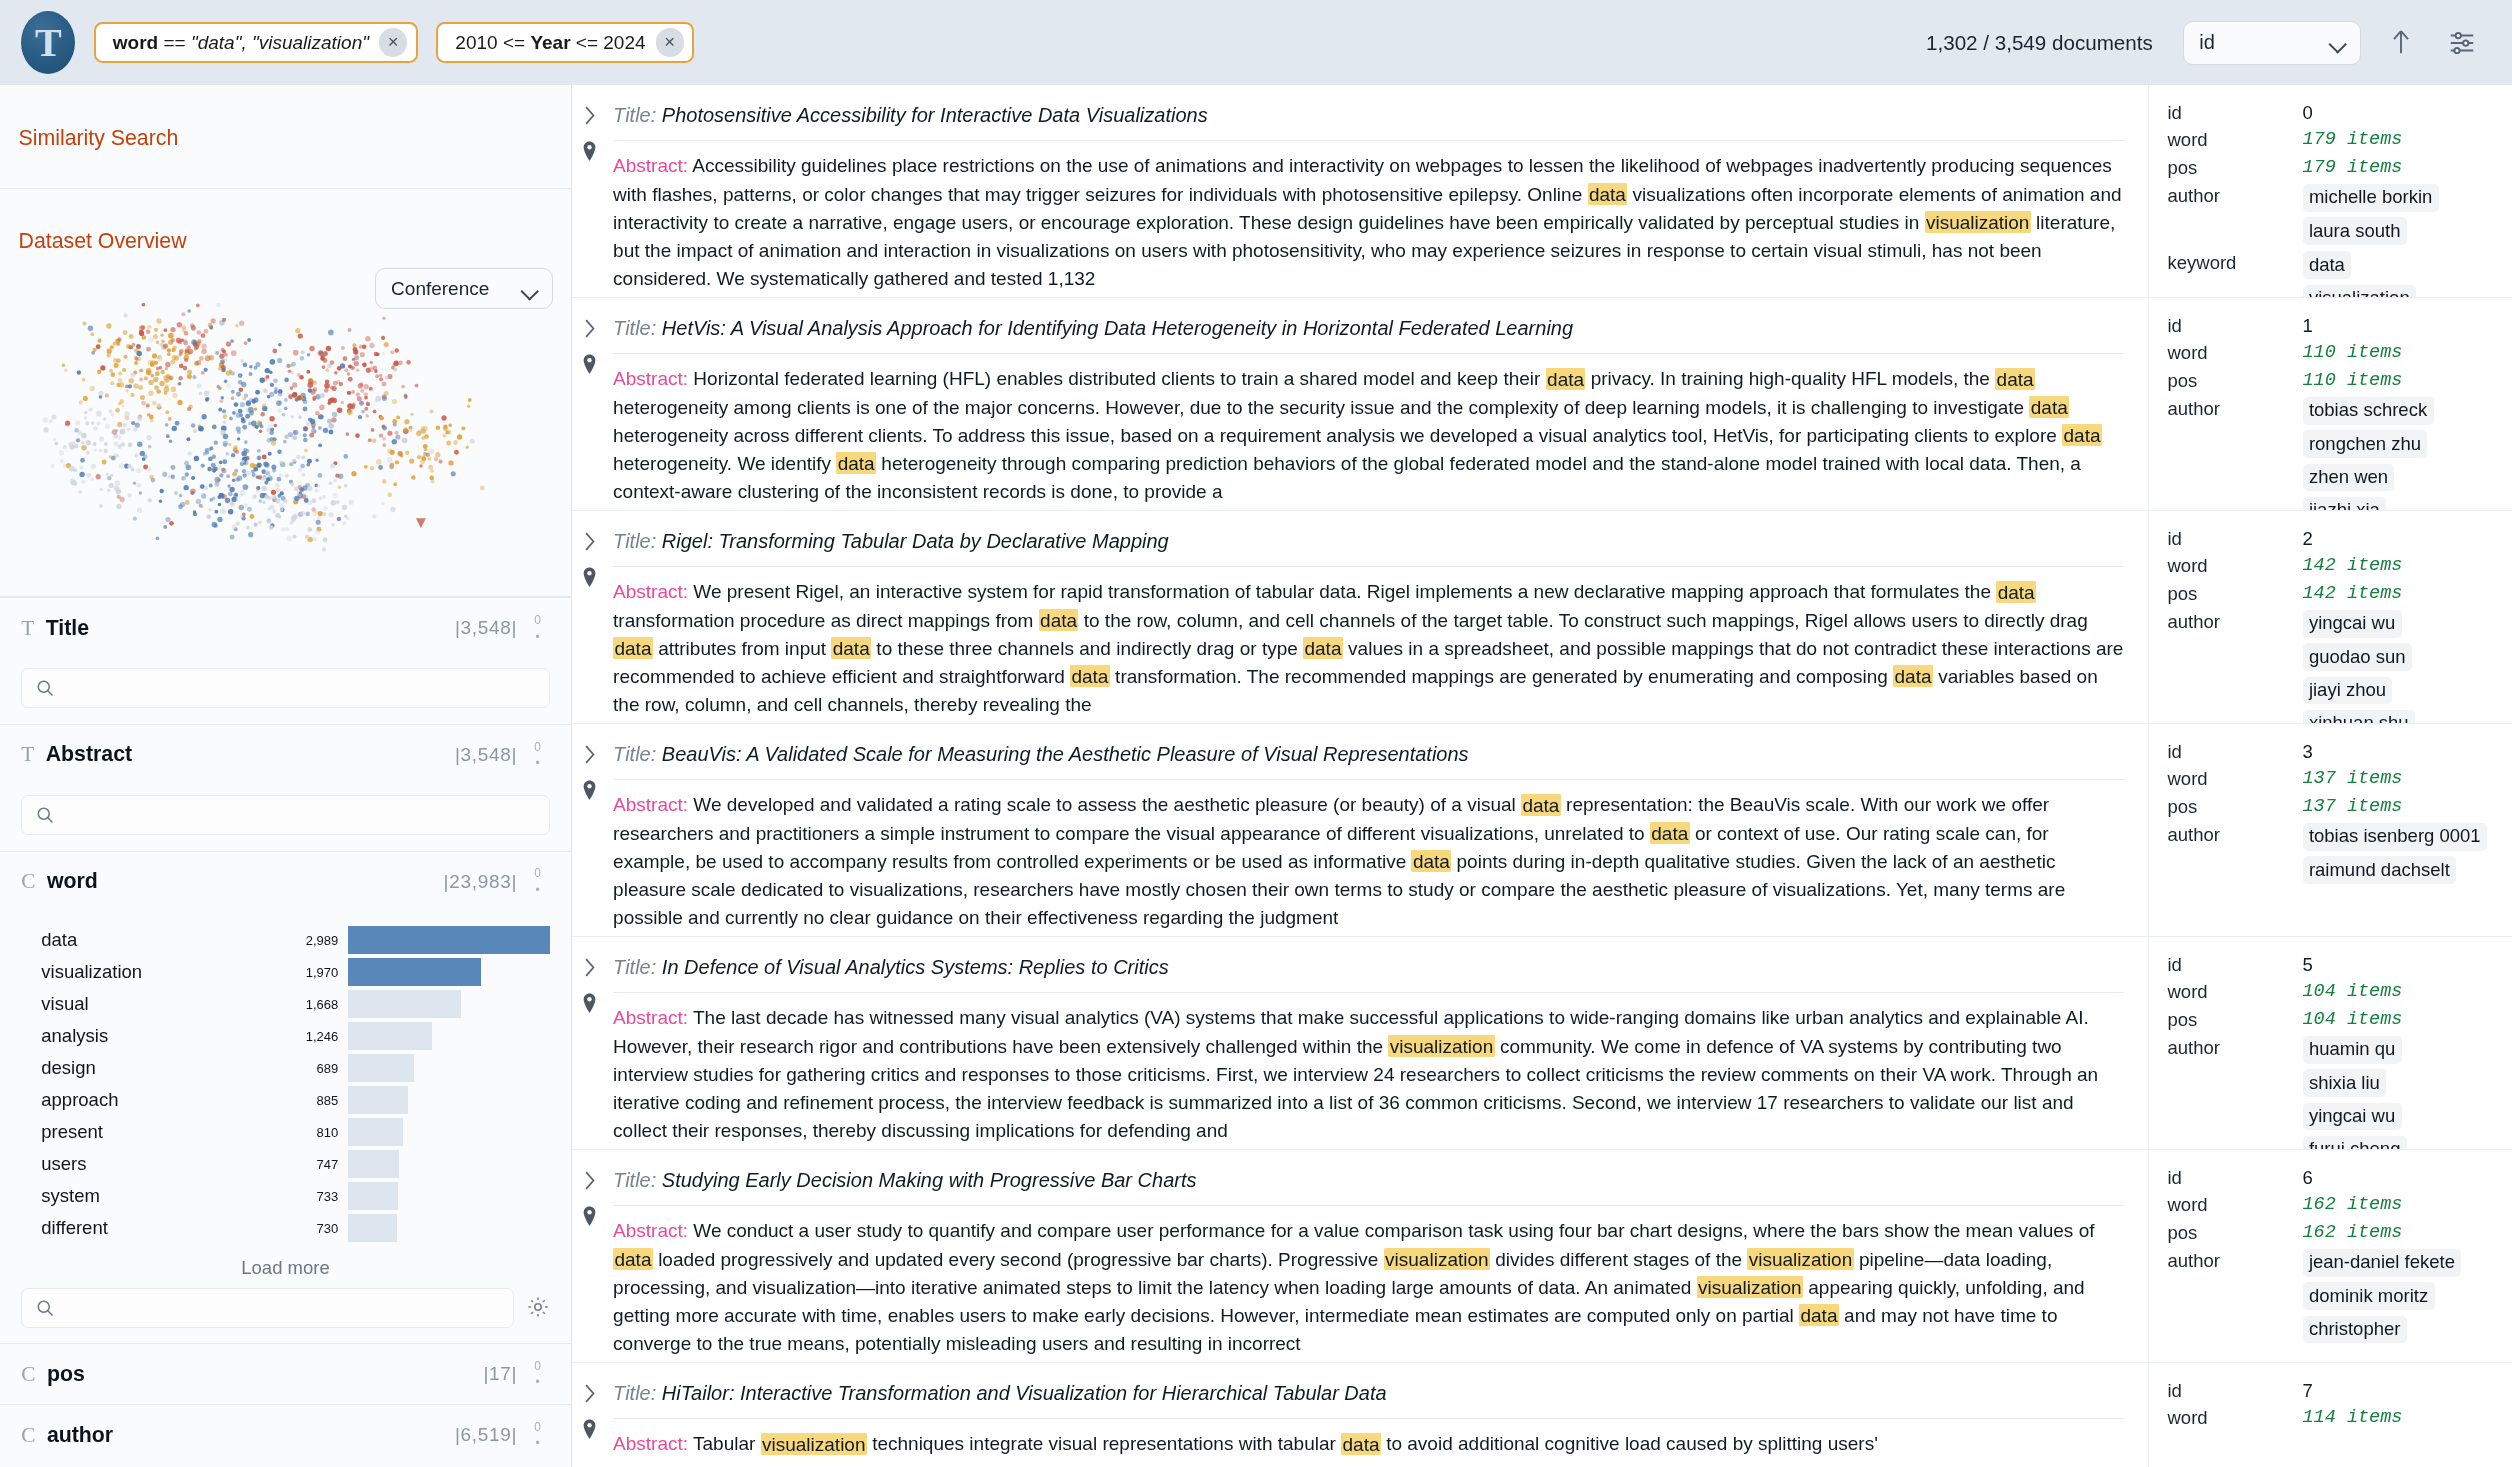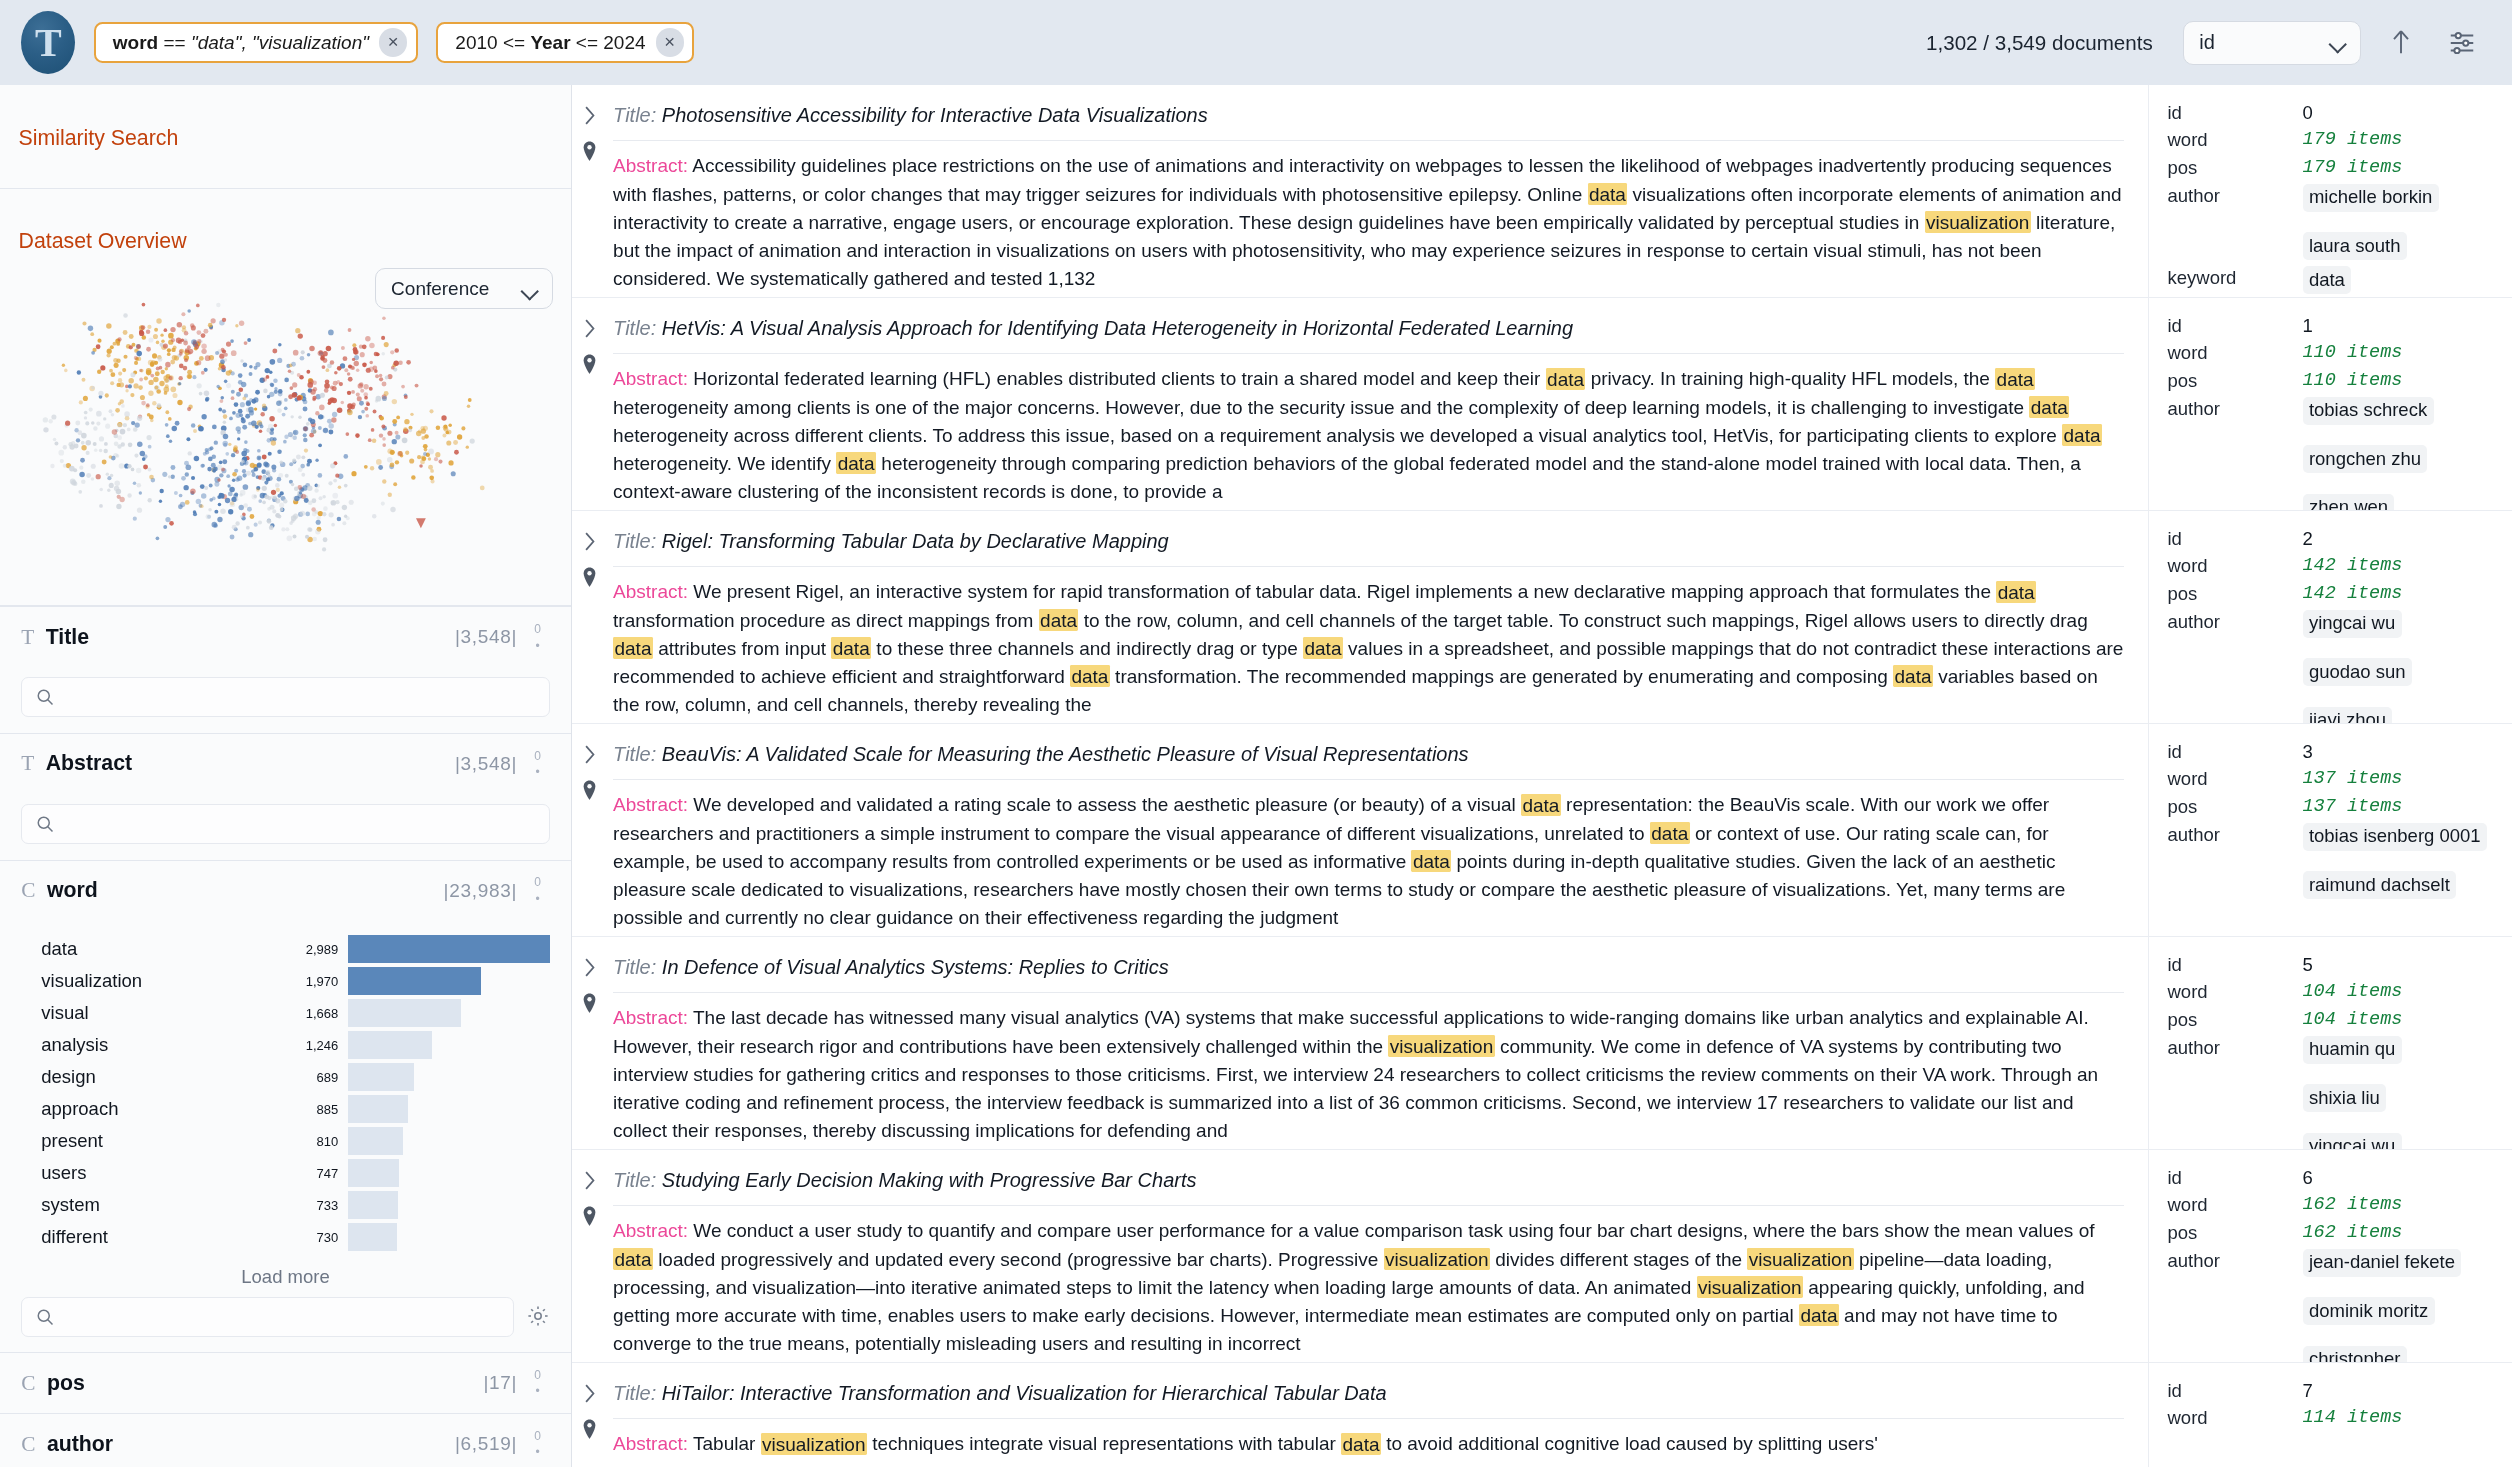--- a/index.html
+++ b/index.html
@@ -152,21 +152,21 @@
     width: 364px; min-width: 364px;
     border-left: 1.4px solid #eaedf2;
     padding: 15.6px 14.2px 14.2px 18.5px;
     overflow: hidden;
   }
   .meta-row { display: flex; align-items: flex-start; margin-bottom: 2.8px; }
   .meta-key { width: 135px; min-width: 135px; font-size: 18.5px; color: #1d2530; line-height: 1.35; }
   .meta-val { flex: 1 1 auto; font-size: 18.5px; color: #111821; line-height: 1.35; }
   .meta-val.italic { font-style: italic; color: #15803d; font-family: Liberation Mono, monospace; }
   .tag { display: inline-block; background: #f1f3f5; border-radius: 5px; padding: 1.4px 6.4px; margin-bottom: 3.6px; }
-  .tags { display: flex; flex-direction: column; align-items: flex-start; gap: 17px; }
+  .tags { display: flex; flex-direction: column; align-items: flex-start; gap: 2px; }
 </style>
 </head>
 <body>
 
 <div id="app">
 
   <div class="topbar">
     <div class="logo">
       <span>T</span>
     </div>
@@ -215,21 +215,21 @@
   </div>
 
   <div class="body">
 
     <div class="sidebar">
 
       <div class="panel">
         <div class="panel-title">Similarity Search</div>
       </div>
 
-      <div class="panel" style="padding-bottom:17px;">
+      <div class="panel" style="padding-bottom:8px;">
         <div class="scatter-head">
           <div class="panel-title">Dataset Overview</div>
         </div>
         <div style="display:flex;justify-content:flex-end;margin-top:-4.3px;">
           <div class="select-box" style="width:178px;height:41px;font-size:19px;">
             <span>Conference</span>
             <span class="chev"></span>
           </div>
         </div>
         <div class="scatter-wrap">

